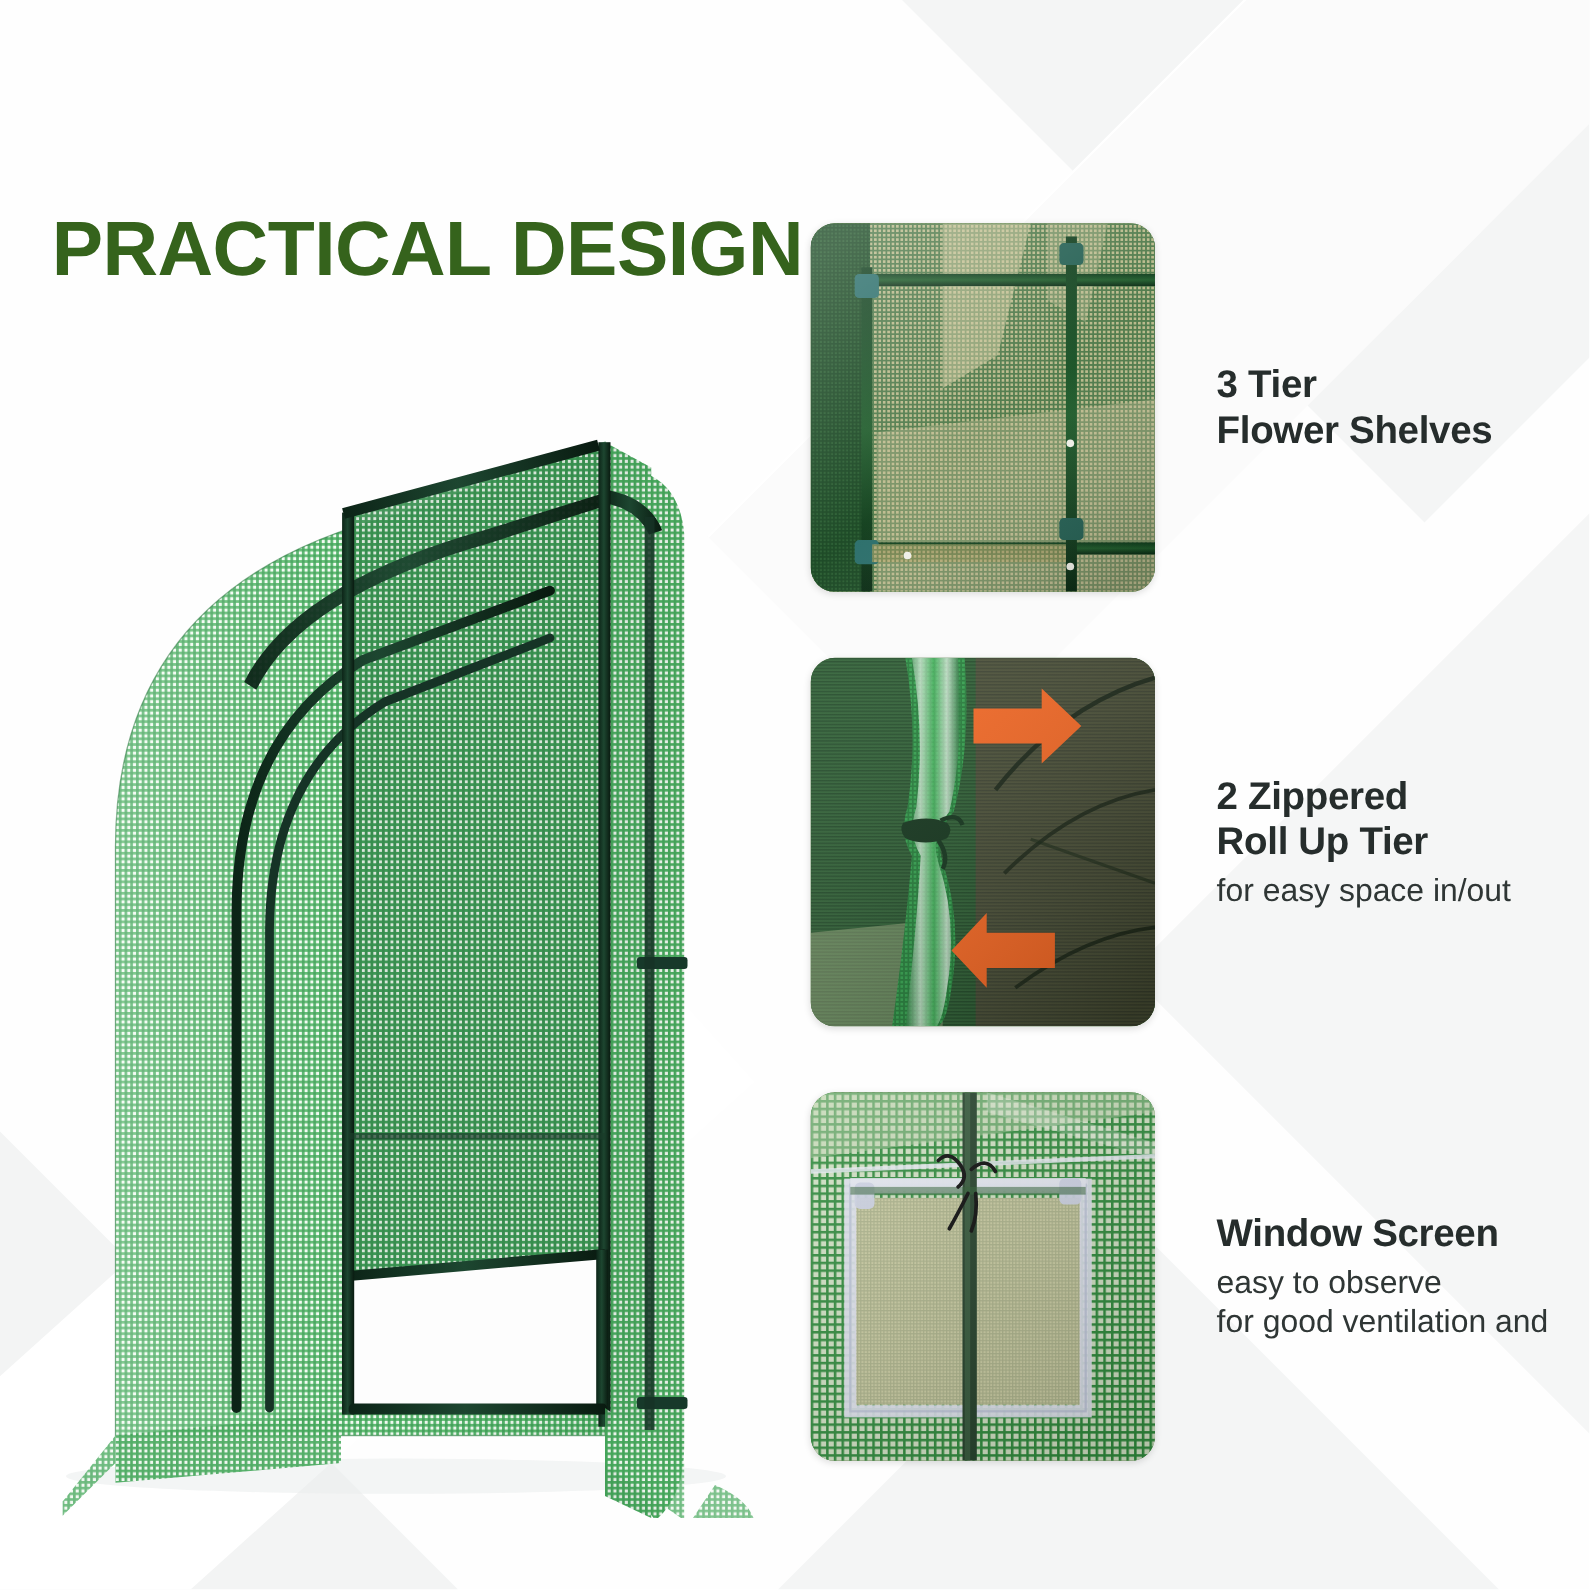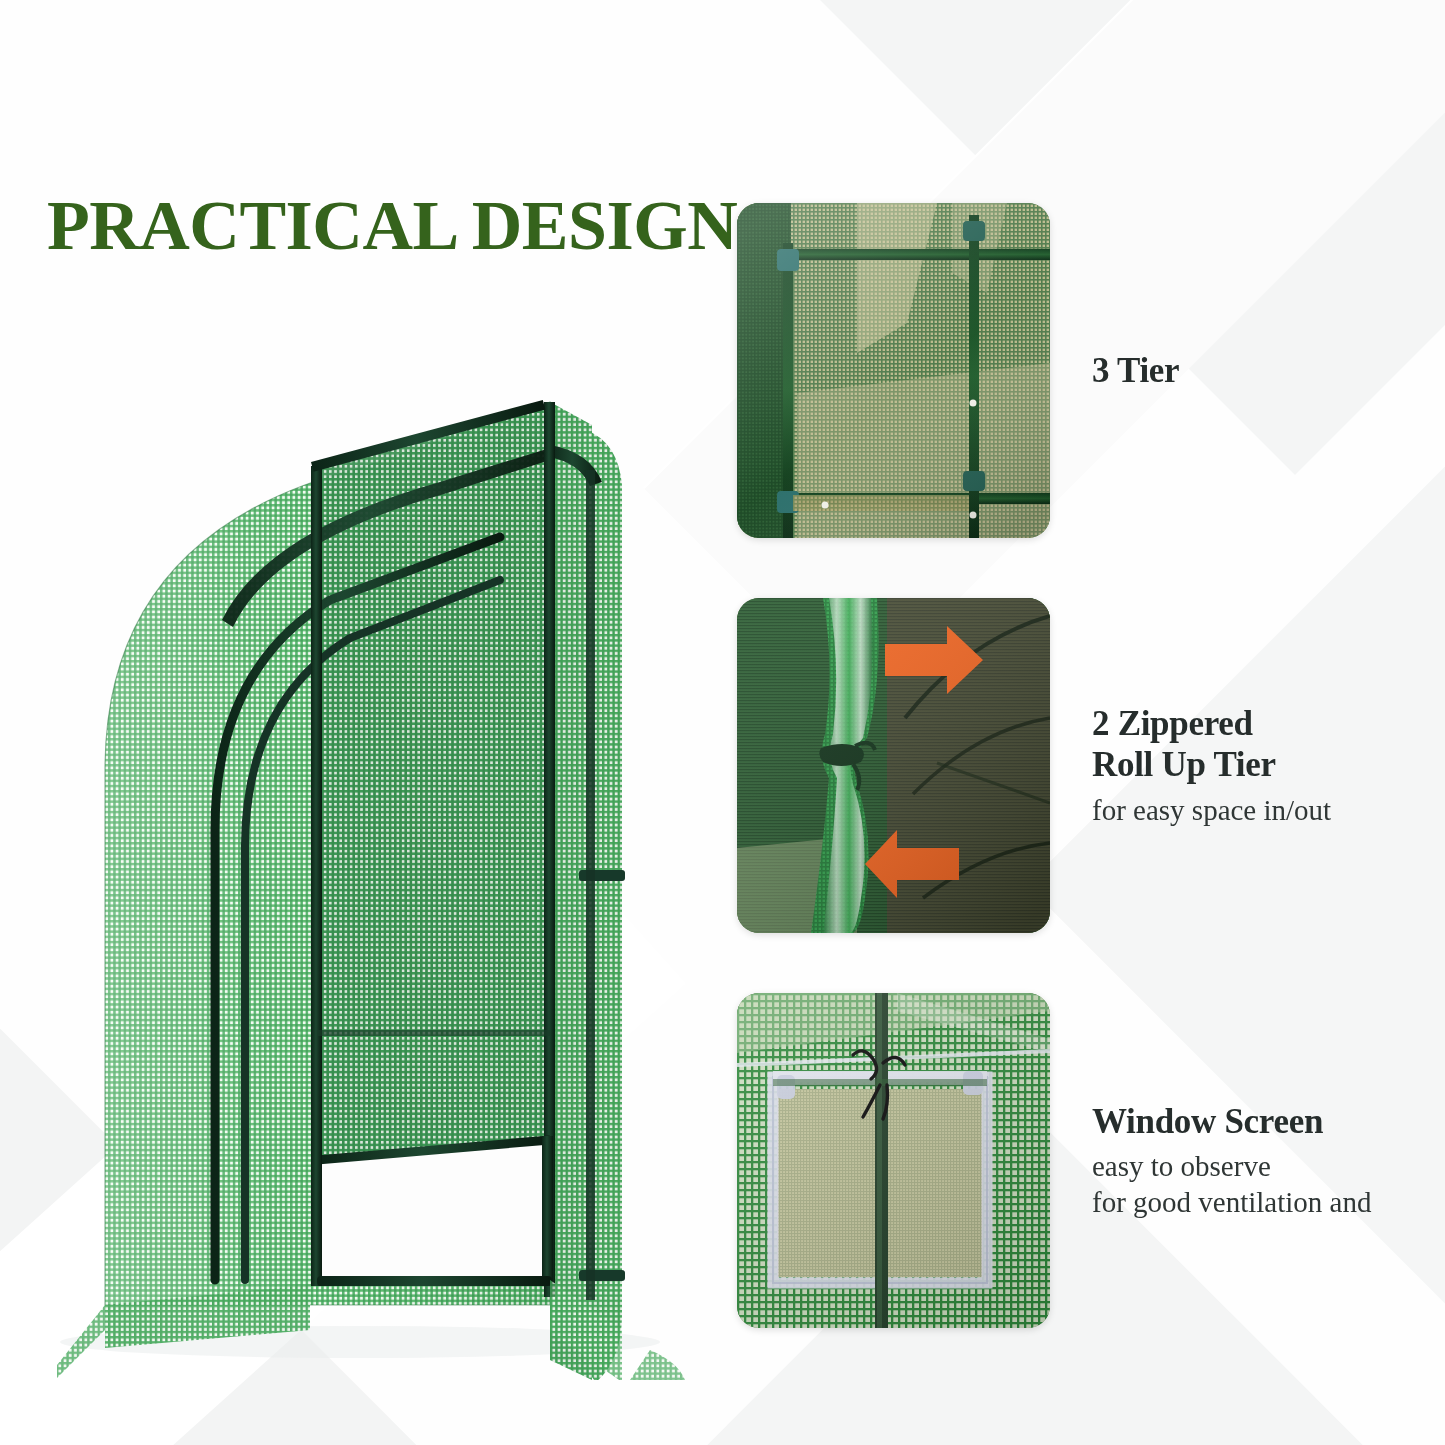--- a/index.html
+++ b/index.html
@@ -6,21 +6,21 @@
     margin: 0;
     padding: 0;
     background: #ffffff;
   }
   #page {
     position: relative;
     width: 1445px;
     height: 1445px;
     overflow: hidden;
     background: #fefefe;
-    font-family: Liberation Serif, serif;
+    font-family: Liberation Sans, sans-serif;
   }
 
   
   .bg-layer { position: absolute; inset: 0; overflow: hidden; pointer-events: none; }
   .bg-chev {
     position: absolute;
     background: linear-gradient(180deg, #f2f3f3 0%, #f7f8f8 100%);
   }
   .bg-a {
     width: 700px; height: 700px;
@@ -98,21 +98,21 @@
     width: 313px;
     height: 335px;
     flex: 0 0 313px;
     border-radius: 22px;
     overflow: hidden;
     box-shadow: 0 2px 7px rgba(0,0,0,0.13);
     background: #4d7a3d;
   }
   .thumb-inner { position: absolute; inset: 0; }
 
-  .feat-text { margin-left: 42px; }
+  .feat-text { margin-left: 56px; }
   .feat-head {
     font-size: 35px;
     font-weight: bold;
     color: #262d2c;
     line-height: 1.18;
     letter-spacing: -0.3px;
   }
   .feat-sub {
     margin-top: 7px;
     font-size: 29px;
@@ -285,20 +285,21 @@
 
         <circle cx="236" cy="200" r="3.5" fill="#f2f2ea"></circle>
         <circle cx="236" cy="312" r="3.5" fill="#f2f2ea"></circle>
         <circle cx="88" cy="302" r="3.5" fill="#f2f2ea"></circle>
         <rect width="313" height="335" fill="url(#p1glow)"></rect>
       </svg>
     </div>
     <div class="feat-text">
       <div class="feat-head">
         <div>3 Tier</div>
+        <div>Flower Shelves</div>
       </div>
     </div>
   </div>
 
   <div class="feature" id="feat-1">
     <div class="thumb">
       <svg class="thumb-inner" viewBox="0 0 313 335" preserveAspectRatio="none" xmlns="http://www.w3.org/2000/svg">
         <defs>
           <pattern id="p2weave" width="3" height="3" patternUnits="userSpaceOnUse">
             <rect width="3" height="3" fill="#2a5c30"></rect>

